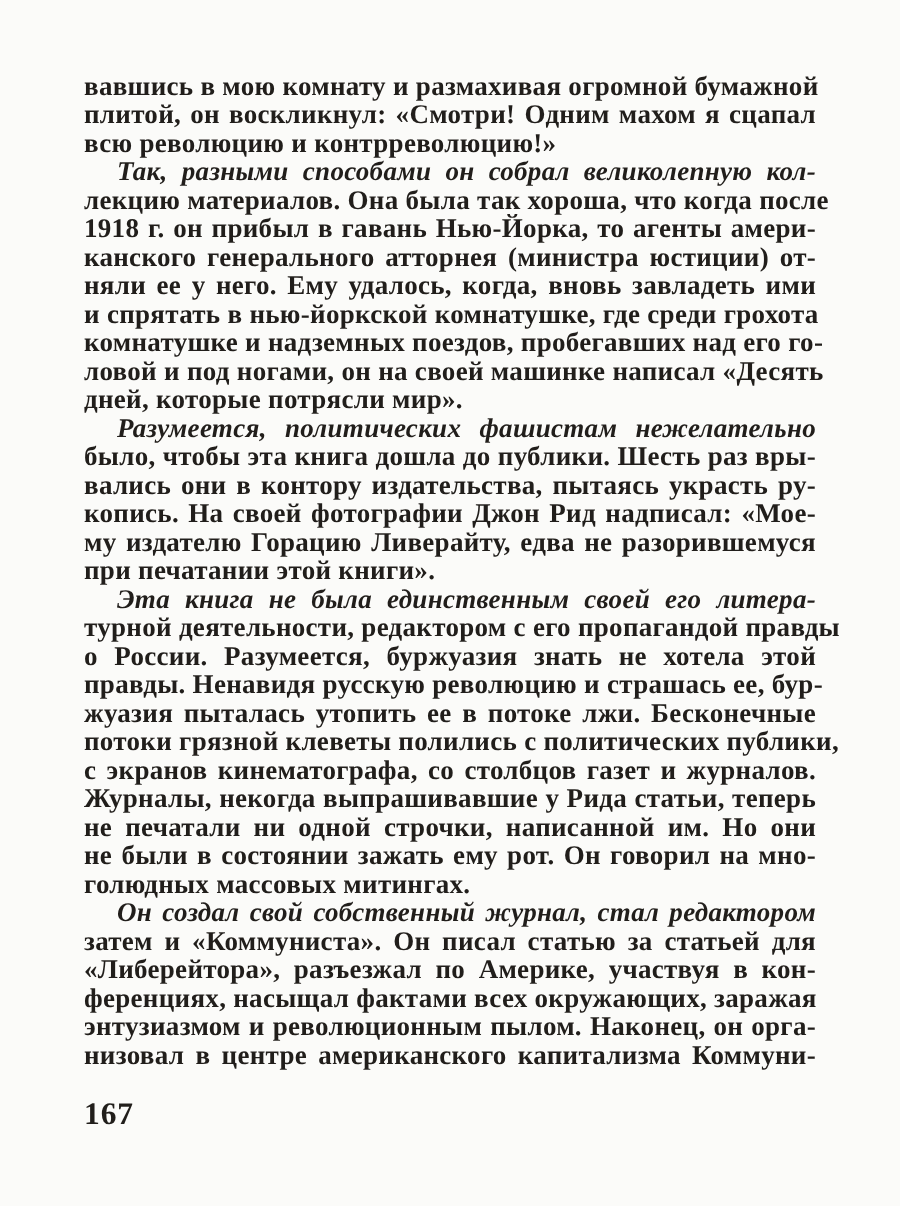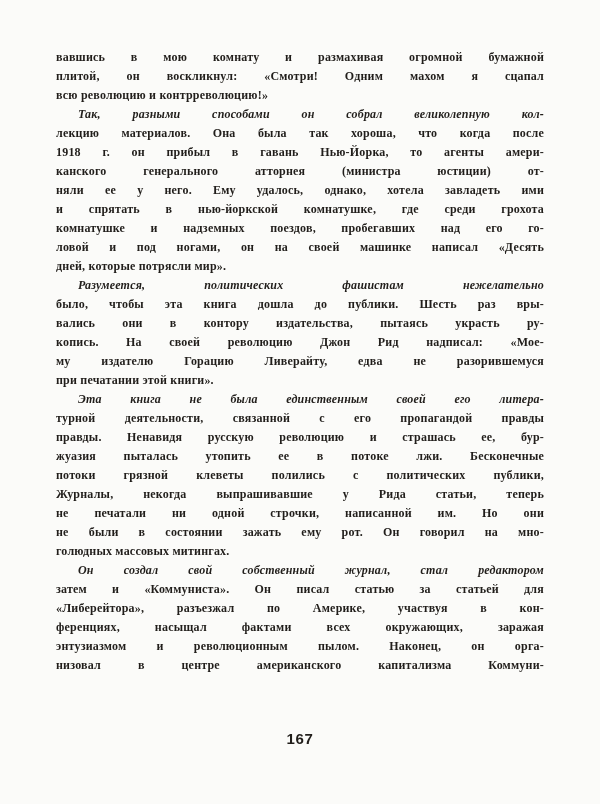--- a/index.html
+++ b/index.html
@@ -10,21 +10,21 @@
     margin: 0 auto;
     background: #fbfbf9;
     overflow: hidden;
   }
   .text-block {
     position: absolute;
     left: 56px;
     top: 48px;
     width: 488px;
     font-family: "Liberation Serif", "DejaVu Serif", serif;
-    font-size: 12px;
+    font-size: 18px;
     font-weight: 700;
     line-height: 19px;
     letter-spacing: 0.2px;
     color: #211e1b;
     -webkit-font-smoothing: antialiased;
   }
   .paragraph { margin: 0; padding: 0; }
   .line {
     height: 19px;
     text-align: justify;
@@ -36,63 +36,65 @@
   .line.para-end {
     text-align-last: left;
     -moz-text-align-last: left;
   }
   .line.first-indent { text-indent: 22px; font-style: italic; }
   .page-number {
     position: absolute;
     top: 730px;
     left: 56px;
     width: 488px;
-    text-align: center;
-    font-family: Liberation Sans, sans-serif;
-    font-size: 15px;
+    text-align: left;
+    font-family: Liberation Serif, serif;
+    font-size: 21px;
     font-weight: 700;
     letter-spacing: 0.6px;
     color: #211e1b;
   }
 </style>
 </head>
 <body>
 
 <div class="sheet" style="background: rgb(251, 251, 249);">
   <div class="text-block" id="text-block" style="color: rgb(33, 30, 27);">
       <div class="paragraph">
         <div class="line">вавшись в мою комнату и размахивая огромной бумажной</div>
         <div class="line">плитой, он воскликнул: «Смотри! Одним махом я сцапал</div>
         <div class="line para-end">всю революцию и контрреволюцию!»</div>
       </div>
       <div class="paragraph">
         <div class="line first-indent">Так, разными способами он собрал великолепную кол-</div>
         <div class="line">лекцию материалов. Она была так хороша, что когда после</div>
         <div class="line">1918 г. он прибыл в гавань Нью-Йорка, то агенты амери-</div>
         <div class="line">канского генерального атторнея (министра юстиции) от-</div>
-        <div class="line">няли ее у него. Ему удалось, однако, хотела завладеть ими</div>
+        <div class="line">няли ее у него. Ему удалось, когда, вновь завладеть ими</div>
         <div class="line">и спрятать в нью-йоркской комнатушке, где среди грохота</div>
         <div class="line">комнатушке и надземных поездов, пробегавших над его го-</div>
         <div class="line">ловой и под ногами, он на своей машинке написал «Десять</div>
         <div class="line para-end">дней, которые потрясли мир».</div>
       </div>
       <div class="paragraph">
         <div class="line first-indent">Разумеется, политических фашистам нежелательно</div>
         <div class="line">было, чтобы эта книга дошла до публики. Шесть раз вры-</div>
         <div class="line">вались они в контору издательства, пытаясь украсть ру-</div>
-        <div class="line">копись. На своей революцию Джон Рид надписал: «Мое-</div>
+        <div class="line">копись. На своей фотографии Джон Рид надписал: «Мое-</div>
         <div class="line">му издателю Горацию Ливерайту, едва не разорившемуся</div>
         <div class="line para-end">при печатании этой книги».</div>
       </div>
       <div class="paragraph">
         <div class="line first-indent">Эта книга не была единственным своей его литера-</div>
-        <div class="line">турной деятельности, связанной с его пропагандой правды</div>
+        <div class="line">турной деятельности, редактором с его пропагандой правды</div>
+        <div class="line">о России. Разумеется, буржуазия знать не хотела этой</div>
         <div class="line">правды. Ненавидя русскую революцию и страшась ее, бур-</div>
         <div class="line">жуазия пыталась утопить ее в потоке лжи. Бесконечные</div>
         <div class="line">потоки грязной клеветы полились с политических публики,</div>
+        <div class="line">с экранов кинематографа, со столбцов газет и журналов.</div>
         <div class="line">Журналы, некогда выпрашивавшие у Рида статьи, теперь</div>
         <div class="line">не печатали ни одной строчки, написанной им. Но они</div>
         <div class="line">не были в состоянии зажать ему рот. Он говорил на мно-</div>
         <div class="line para-end">голюдных массовых митингах.</div>
       </div>
       <div class="paragraph">
         <div class="line first-indent">Он создал свой собственный журнал, стал редактором</div>
         <div class="line">затем и «Коммуниста». Он писал статью за статьей для</div>
         <div class="line">«Либерейтора», разъезжал по Америке, участвуя в кон-</div>
         <div class="line">ференциях, насыщал фактами всех окружающих, заражая</div>

